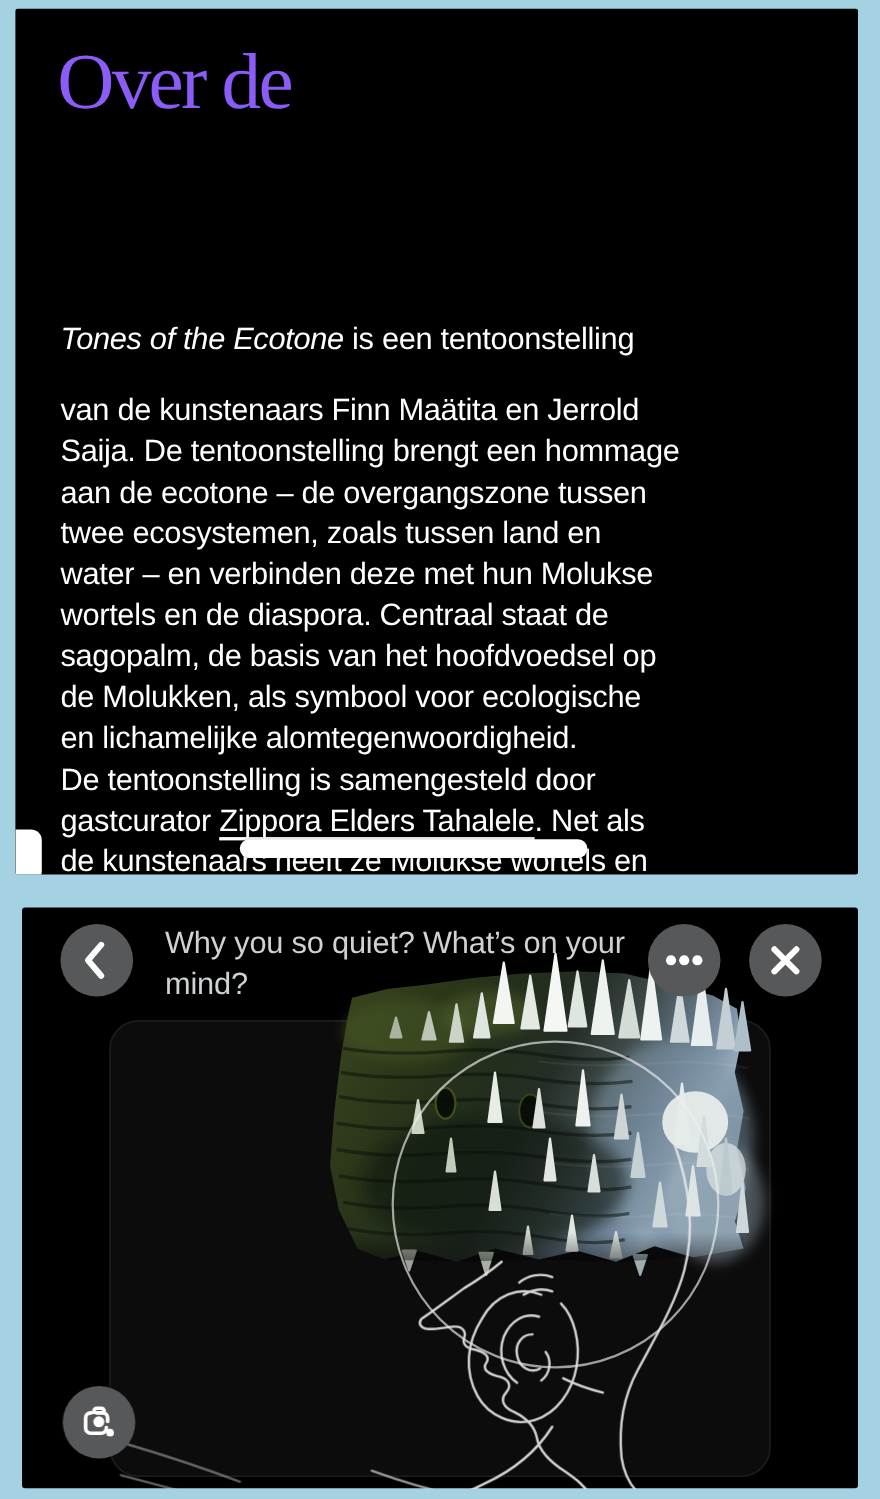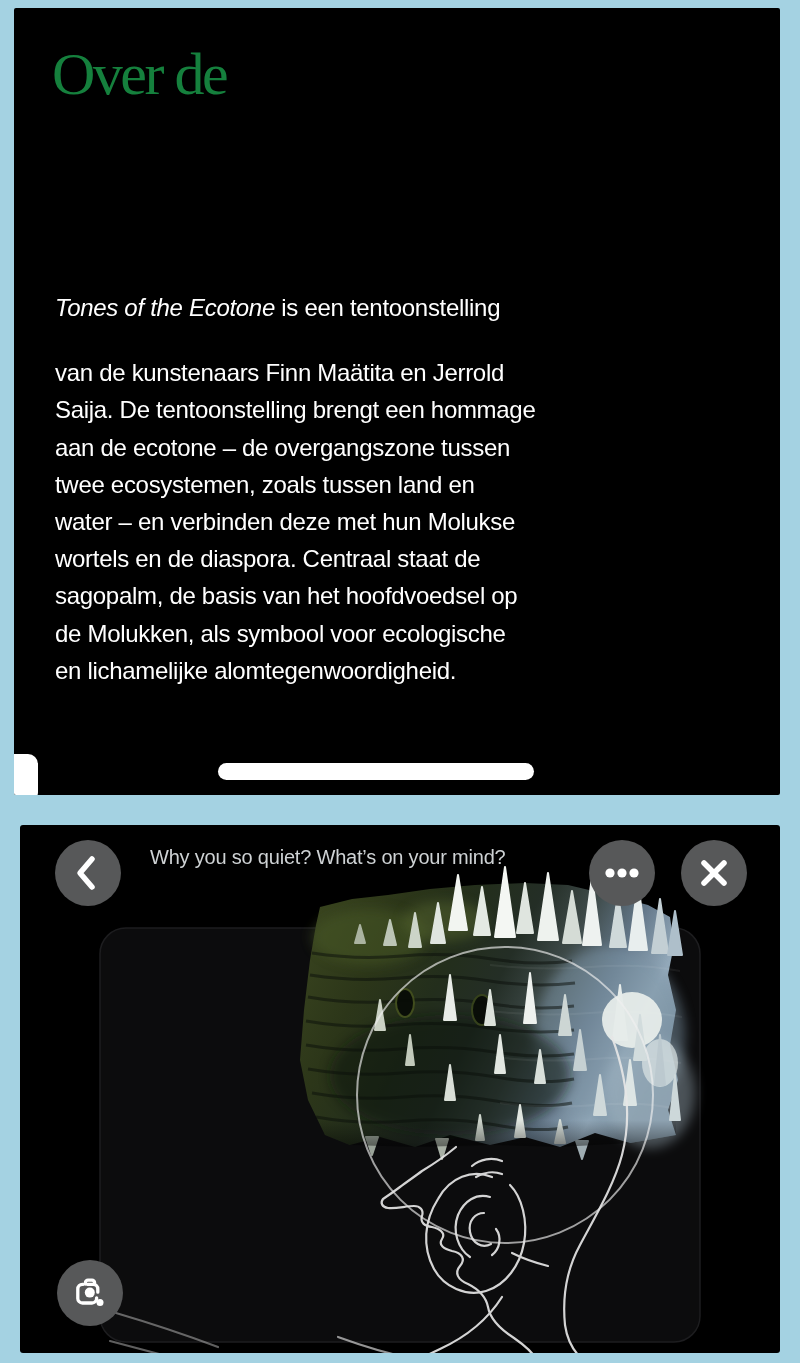--- a/index.html
+++ b/index.html
@@ -21,26 +21,26 @@
   
   .article-panel{
     position:absolute;left:14px;top:8px;width:766px;height:787px;
     background:var(--panel-bg);
     border-radius:2px;
     overflow:hidden;
   }
   .article-heading{
     position:absolute;left:38px;top:22px;
     font-family:"Liberation Serif",serif;
-    font-size:60px;line-height:88px;letter-spacing:-2.5px;
-    color:#15803d;font-weight:400;
+    font-size:72px;line-height:88px;letter-spacing:-2.5px;
+    color:#8b5cf6;font-weight:400;
   }
   .article-body{
     position:absolute;left:41px;width:700px;
-    font-size:24px;line-height:37.2px;letter-spacing:-0.3px;
+    font-size:28px;line-height:37.2px;letter-spacing:-0.3px;
     color:var(--body-text);
   }
   .para1{top:281px;}
   .para2{top:682px;}
   .pre-lines{white-space:pre-line;margin-top:28px;}
   .italic{font-style:italic;}
   .inline-link{
     color:#ffffff;
     text-decoration:underline;
     text-underline-offset:6px;
@@ -60,21 +60,21 @@
   
   .viewer-panel{
     position:absolute;left:20px;top:825px;width:760px;height:528px;
     background:var(--panel-bg);
     border-radius:3px;
     overflow:hidden;
   }
   .artwork{position:absolute;left:0;top:0;}
   .viewer-title{
     position:absolute;left:130px;top:13px;width:440px;
-    font-size:20px;line-height:38px;letter-spacing:-0.2px;
+    font-size:28px;line-height:38px;letter-spacing:-0.2px;
     color:var(--title-gray);
   }
   .circle-btn{
     position:absolute;width:66px;height:66px;border-radius:50%;
     background:var(--btn-gray);
     display:flex;align-items:center;justify-content:center;
     cursor:pointer;border:none;
   }
   .btn-back{left:35px;top:15px;}
   .btn-more{left:569px;top:15px;}
@@ -99,20 +99,27 @@
 Saija. De tentoonstelling brengt een hommage
 aan de ecotone – de overgangszone tussen
 twee ecosystemen, zoals tussen land en
 water – en verbinden deze met hun Molukse
 wortels en de diaspora. Centraal staat de
 sagopalm, de basis van het hoofdvoedsel op
 de Molukken, als symbool voor ecologische
 en lichamelijke alomtegenwoordigheid.</div>
   </div>
 
+  <div class="article-body para2">
+    <div>De tentoonstelling is samengesteld door</div>
+    <div>
+      <span>gastcurator </span><span class="inline-link">Zippora Elders Tahalele</span><span>. Net als</span>
+    </div>
+    <div>de kunstenaars heeft ze Molukse wortels en</div>
+  </div>
 
   <div class="corner-artifact"></div>
   <div class="selection-pill"></div>
 </section>
 
 <section class="viewer-panel">
 
   <svg class="artwork" width="760" height="528" viewBox="0 0 760 528">
     <defs>
       <linearGradient id="tg" x1="0" y1="0.2" x2="1" y2="0.55">

